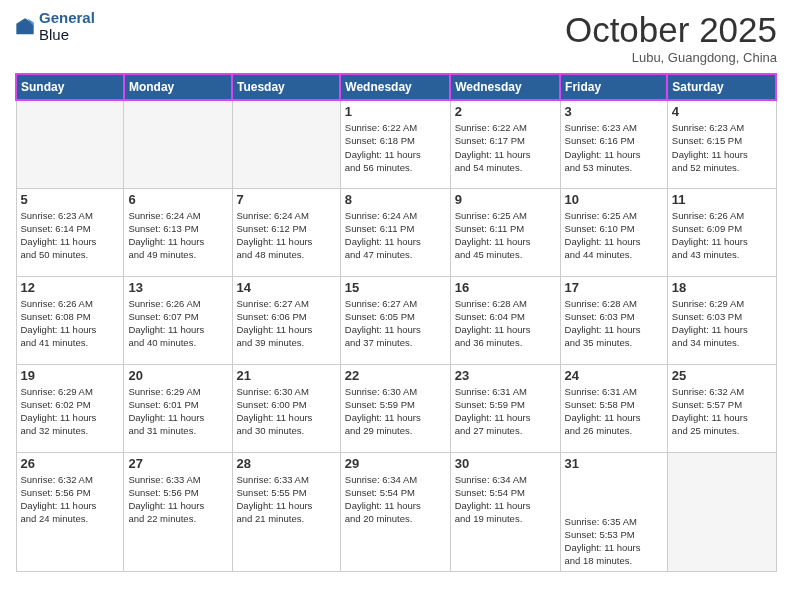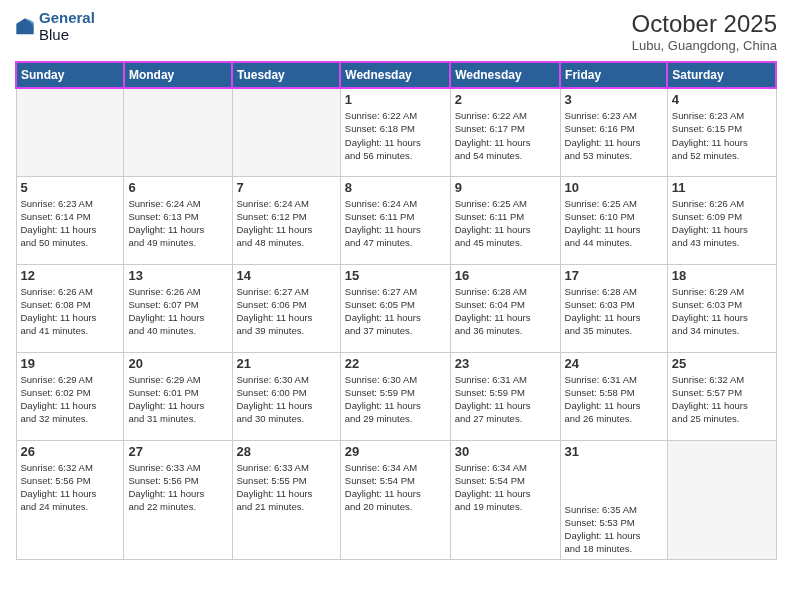--- a/index.html
+++ b/index.html
@@ -26,21 +26,21 @@
       gap: 4px;
     }
     .logo-icon {
       width: 20px;
       height: 20px;
     }
     .title-block {
       text-align: right;
     }
     .month-title {
-      font-size: 24px;
+      font-size: 35px;
       font-weight: normal;
       color: #333;
     }
     .location {
       font-size: 13px;
       color: #555;
     }
     .calendar {
       width: 100%;
       border-collapse: collapse;

